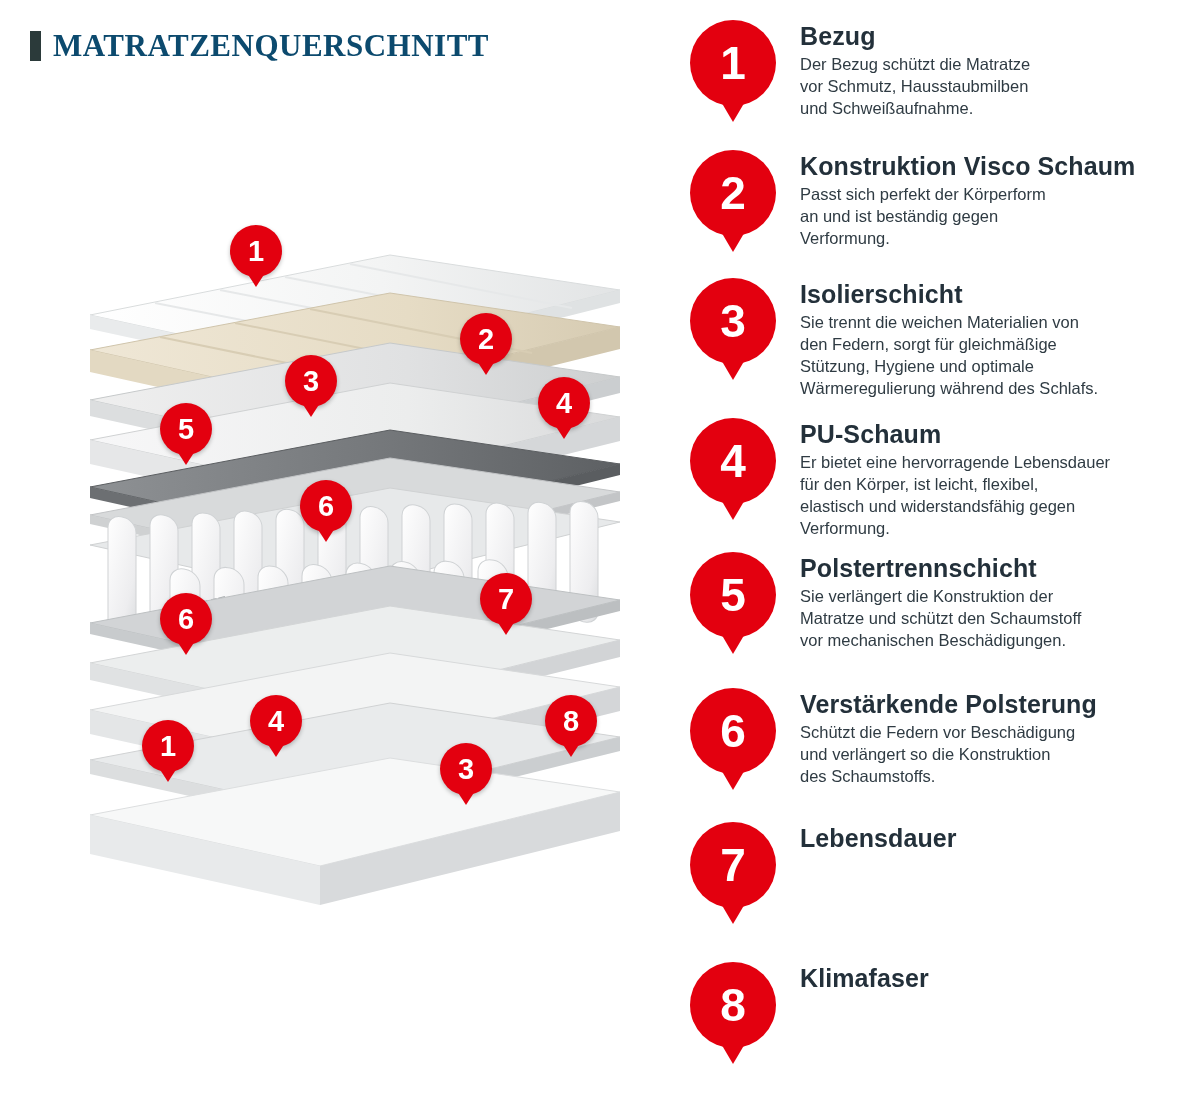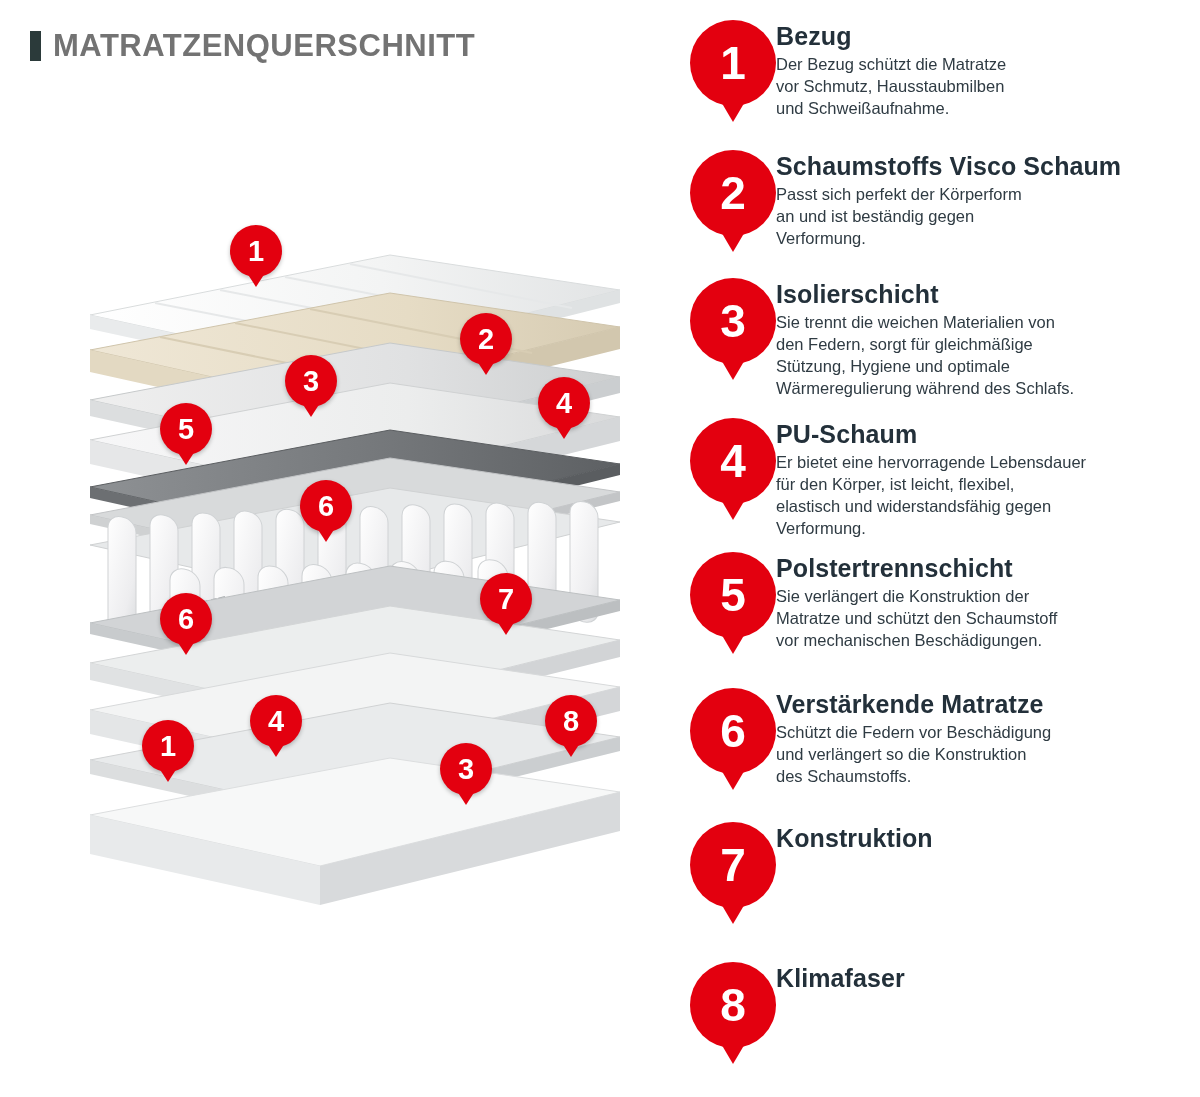--- a/index.html
+++ b/index.html
@@ -26,22 +26,22 @@
   #title-bar {
     width: 11px;
     height: 30px;
     background: #2b3a3a;
     margin-right: 12px;
   }
   #title-text {
     font-size: 31px;
     font-weight: bold;
     letter-spacing: 0.5px;
-    color: #737373;
-    font-family: Liberation Sans, sans-serif;
+    color: #0c4a6e;
+    font-family: Liberation Serif, serif;
   }
 
   
   #illustration {
     position: absolute;
     left: 60px;
     top: 215px;
     width: 600px;
     height: 740px;
   }
@@ -108,20 +108,21 @@
     position: absolute;
     bottom: -16px;
     left: 50%;
     transform: translateX(-50%);
     width: 0; height: 0;
     border-left: 13px solid transparent;
     border-right: 13px solid transparent;
     border-top: 22px solid #e3000f;
   }
   .legend-text {
+    margin-left: 24px;
     padding-top: 2px;
     width: 380px;
   }
   .legend-title {
     font-size: 25px;
     font-weight: bold;
     color: #23303a;
     letter-spacing: 0.1px;
     margin-bottom: 3px;
     font-family: "Liberation Sans", sans-serif;
@@ -308,21 +309,21 @@
     <div class="legend-pin">1</div>
     <div class="legend-text">
       <div class="legend-title">Bezug</div>
       <div class="legend-desc">Der Bezug <b>schützt die Matratze</b><br>vor Schmutz, Hausstaubmilben<br>und Schweißaufnahme.</div>
     </div>
   </div>
 
   <div class="legend-row" style="top:150px;">
     <div class="legend-pin">2</div>
     <div class="legend-text">
-      <div class="legend-title">Schaumstoffs Visco Schaum</div>
+      <div class="legend-title">Konstruktion Visco Schaum</div>
       <div class="legend-desc">Passt sich perfekt der Körperform<br>an und ist <b>beständig gegen</b><br><b>Verformung.</b></div>
     </div>
   </div>
 
   <div class="legend-row" style="top:278px;">
     <div class="legend-pin">3</div>
     <div class="legend-text">
       <div class="legend-title">Isolierschicht</div>
       <div class="legend-desc">Sie trennt die weichen Materialien von<br>den Federn, <b>sorgt für gleichmäßige</b><br><b>Stützung,</b> Hygiene und optimale<br>Wärmeregulierung während des Schlafs.</div>
     </div>
@@ -340,29 +341,29 @@
     <div class="legend-pin">5</div>
     <div class="legend-text">
       <div class="legend-title">Polstertrennschicht</div>
       <div class="legend-desc">Sie <b>verlängert die Konstruktion</b> der<br>Matratze und schützt den Schaumstoff<br>vor mechanischen Beschädigungen.</div>
     </div>
   </div>
 
   <div class="legend-row" style="top:688px;">
     <div class="legend-pin">6</div>
     <div class="legend-text">
-      <div class="legend-title">Verstärkende Matratze</div>
+      <div class="legend-title">Verstärkende Polsterung</div>
       <div class="legend-desc">Schützt die Federn vor Beschädigung<br>und <b>verlängert so die Konstruktion</b><br>des Schaumstoffs.</div>
     </div>
   </div>
 
   <div class="legend-row" style="top:822px;">
     <div class="legend-pin">7</div>
     <div class="legend-text">
-      <div class="legend-title">Konstruktion</div>
+      <div class="legend-title">Lebensdauer</div>
     </div>
   </div>
 
   <div class="legend-row" style="top:962px;">
     <div class="legend-pin">8</div>
     <div class="legend-text">
       <div class="legend-title">Klimafaser</div>
     </div>
   </div>
 

